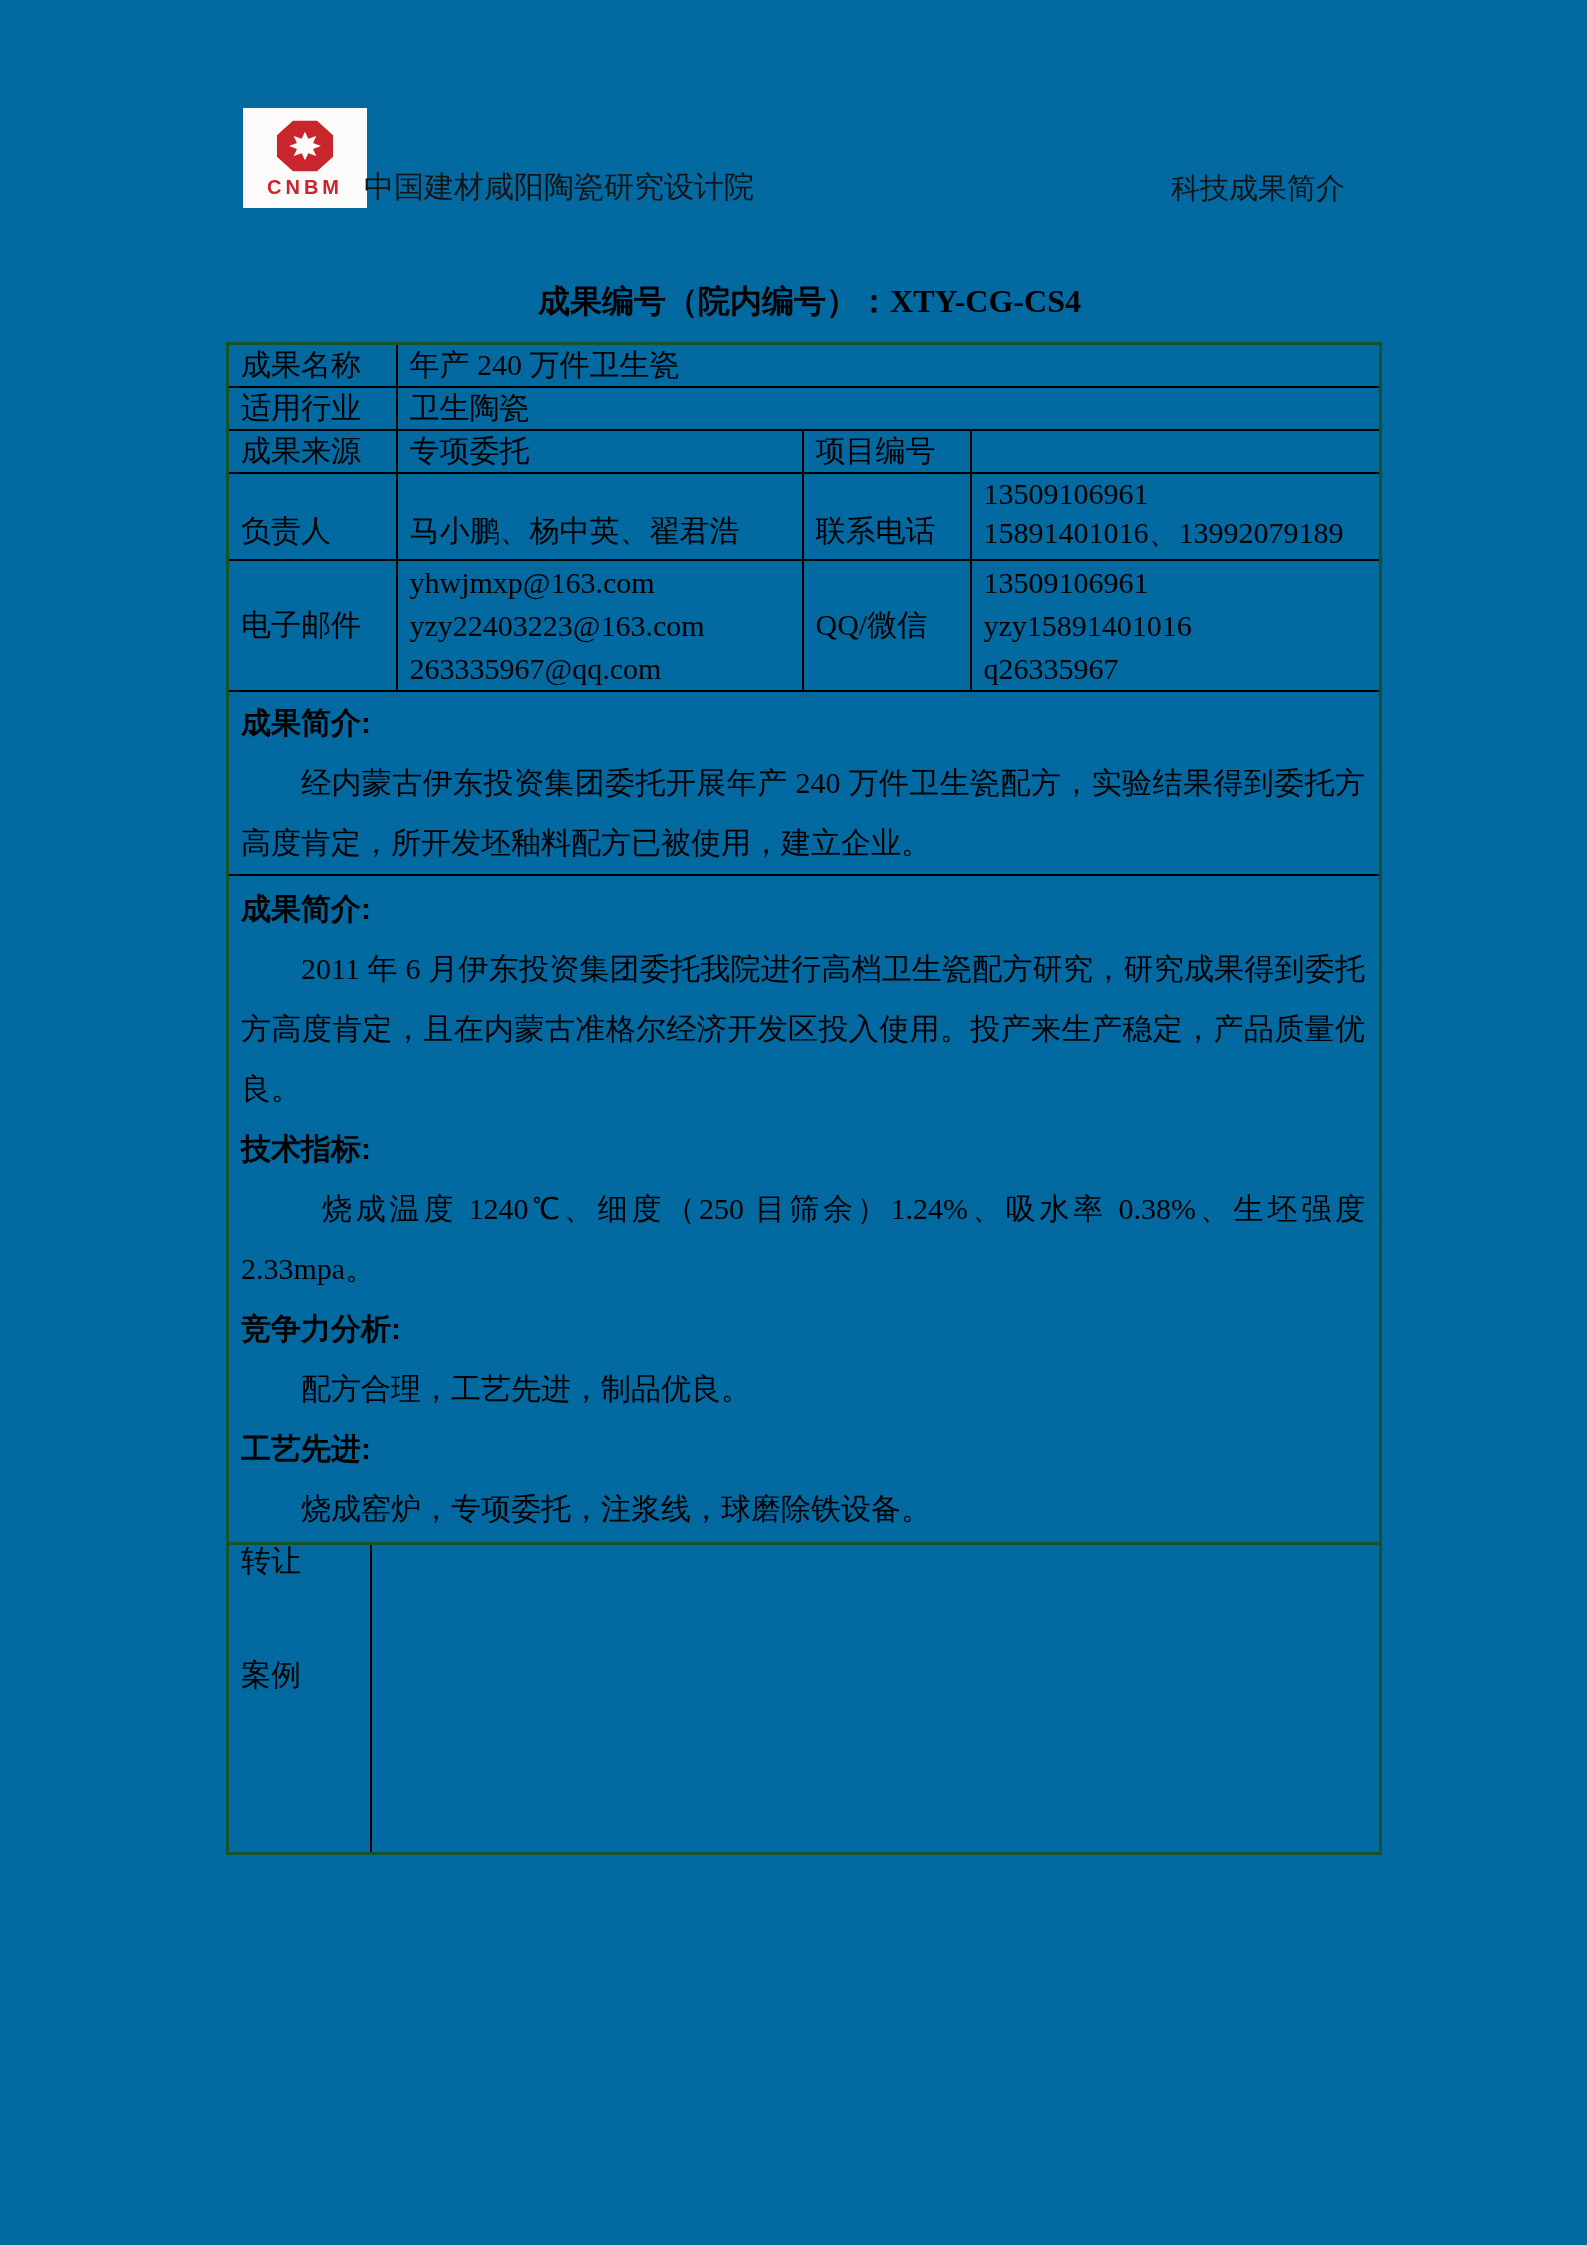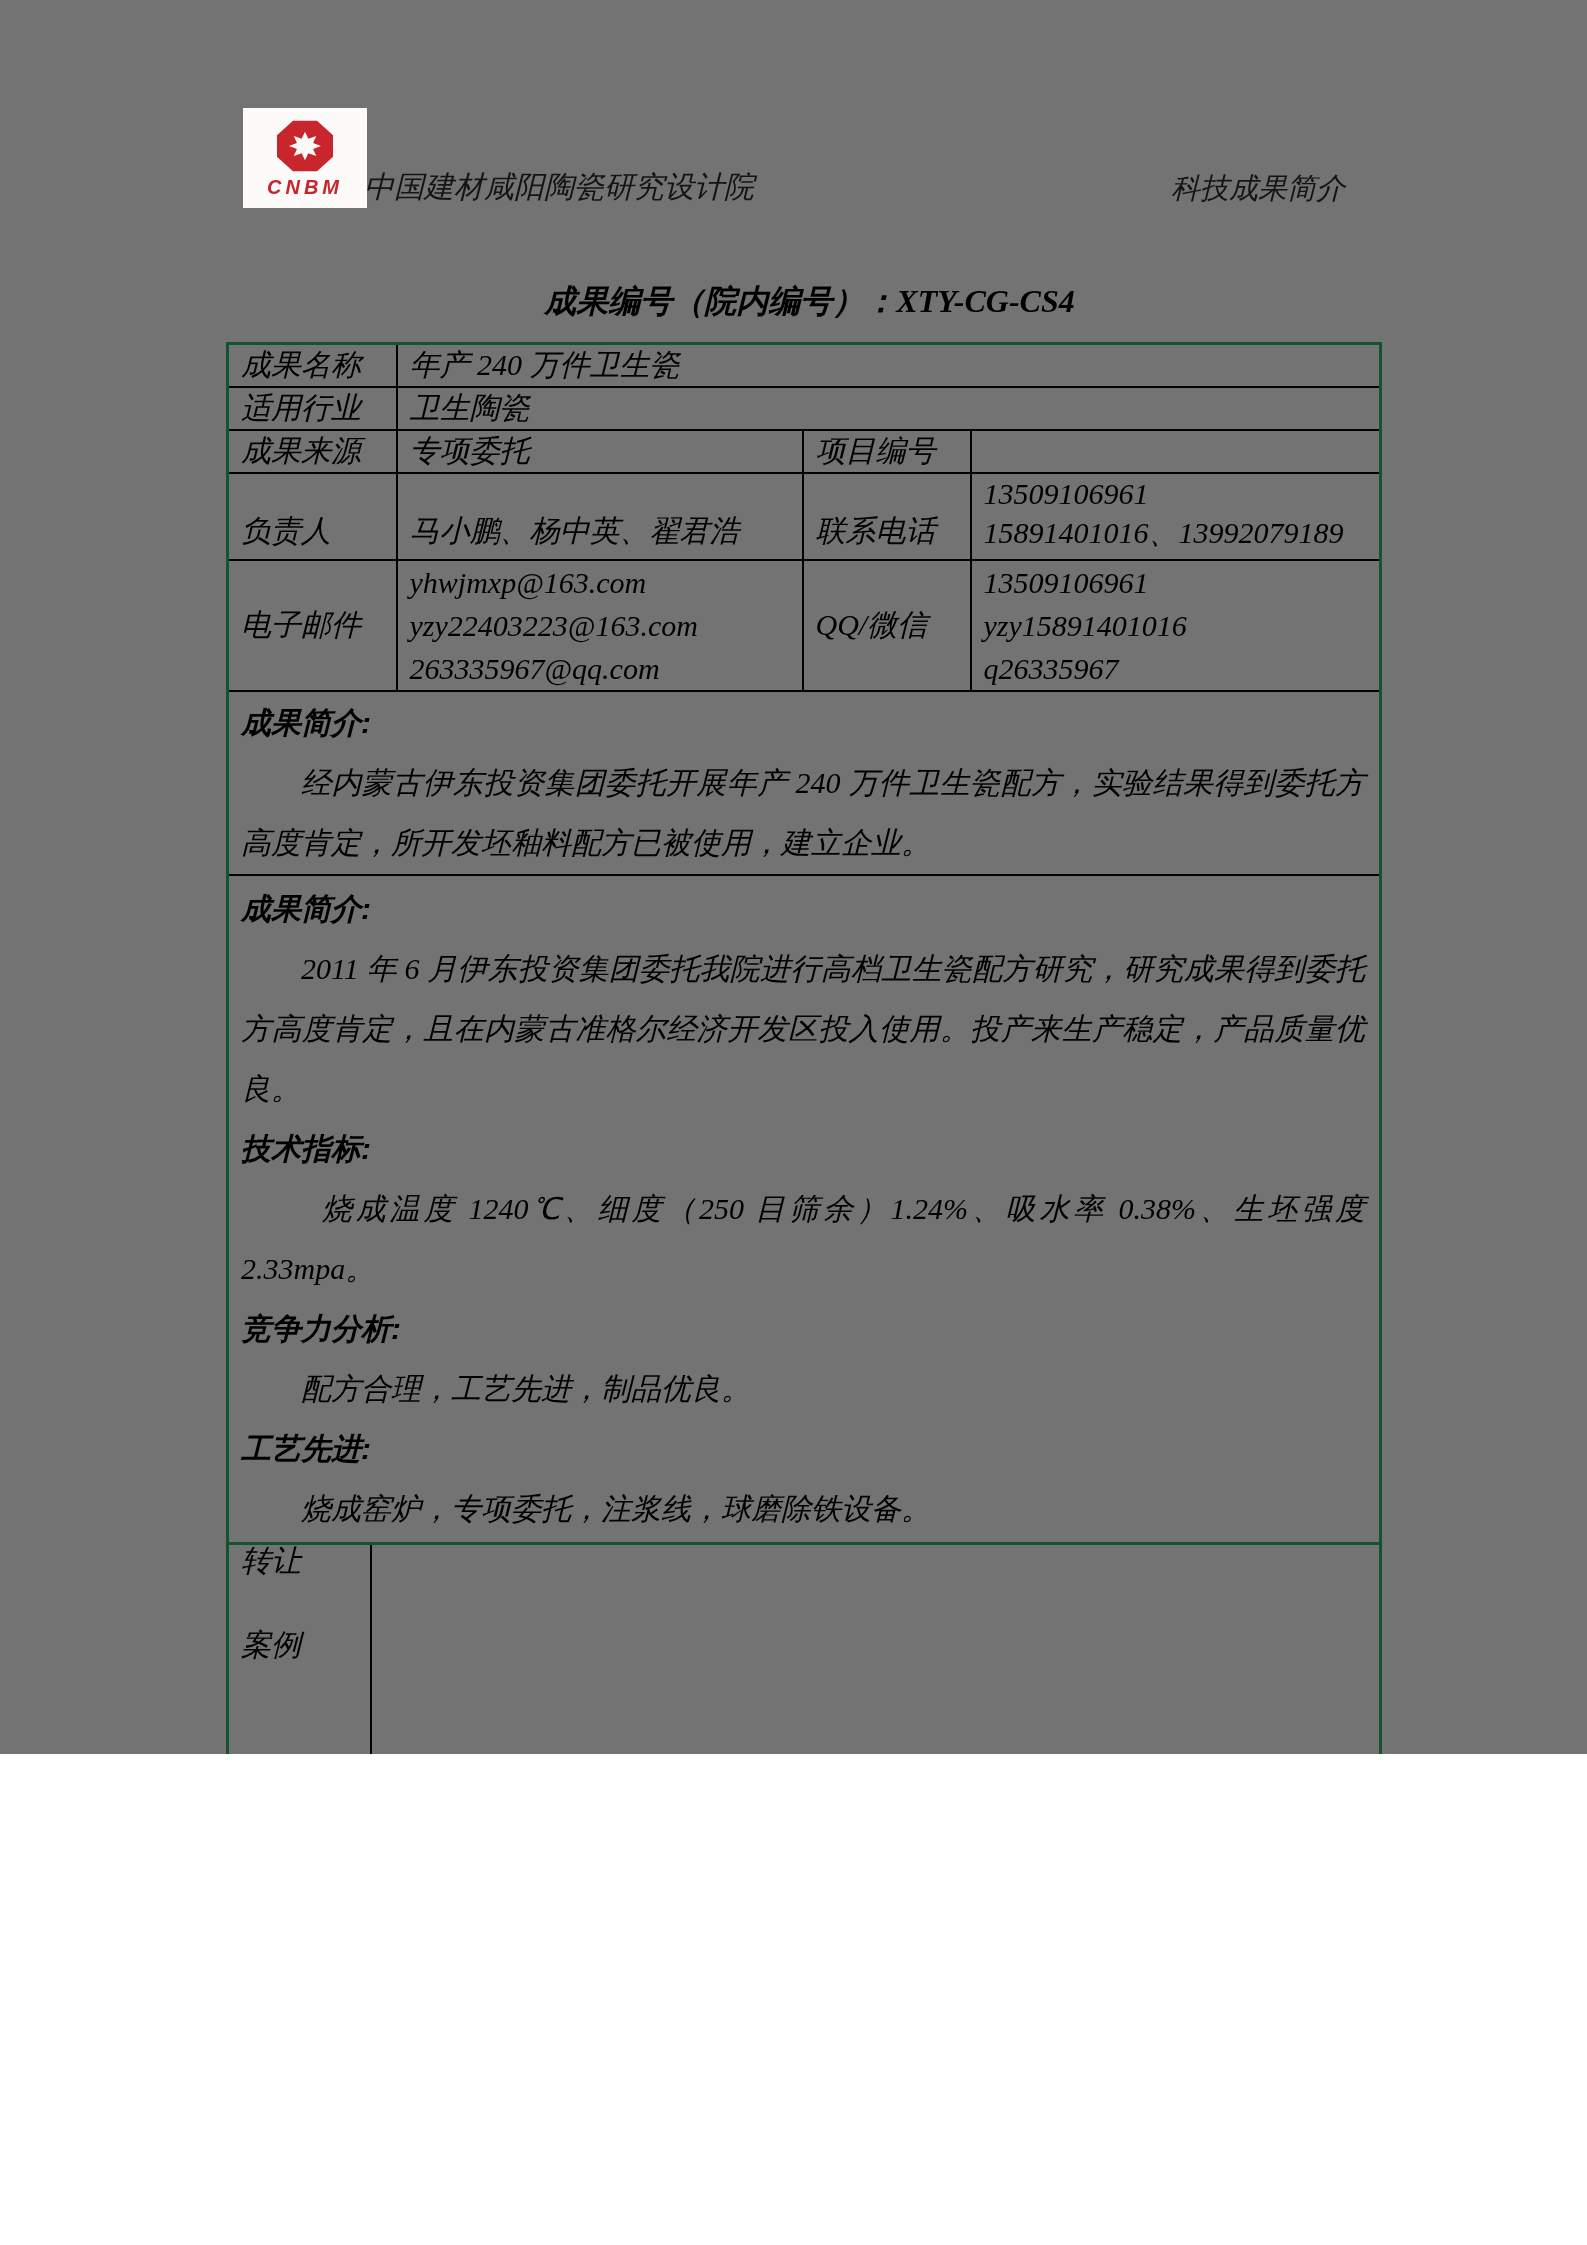--- a/index.html
+++ b/index.html
@@ -1,19 +1,19 @@
 <!DOCTYPE html>
 <html><head>
 <meta charset="utf-8">
 <style>
   * { margin:0; padding:0; box-sizing:border-box; }
   html,body { background:#ffffff; }
   .page {
-    position:relative; width:1587px; height:1754px; background:#737373;
-    font-family:"Liberation Serif", serif; color:#000; overflow:hidden;font-style:italic;
+    position:relative; width:1587px; height:2245px; background:#0369a1;
+    font-family:"Liberation Serif", serif; color:#000; overflow:hidden;
   }
 
   
   .logo-box {
     position:absolute; left:243px; top:108px; width:124px; height:100px;
     background:#fcfbfa; display:flex; flex-direction:column; align-items:center;
     justify-content:flex-start; padding-top:12px;
   }
   .logo-box svg { display:block; }
   .logo-word {
@@ -62,21 +62,21 @@
   .sec-p {
     font-size:30px; line-height:60px; text-indent:2em;
     text-align:justify; margin:0;
   }
   .sec-p.big-indent { text-indent:2.7em; }
 
   table.t2 { margin-top:-3px; }
   table.t2 td { vertical-align:top; }
   td.transfer-label { height:310px; padding:48px 0 0 16px; }
   td.transfer-label div { line-height:31px; }
-  td.transfer-label div + div { margin-top:53px; }
+  td.transfer-label div + div { margin-top:83px; }
 </style>
 </head>
 <body>
 
 <div class="page">
 
   <div class="logo-box">
     <svg width="58" height="52" viewBox="0 0 60 60" preserveAspectRatio="none" style="fill: rgb(201, 37, 45);">
       <path fill-rule="evenodd" fill="currentColor" style="fill:inherit" d="
         M17.57,1 L42.43,1 L59,17.57 L59,42.43 L42.43,59 L17.57,59 L1,42.43 L1,17.57 Z

